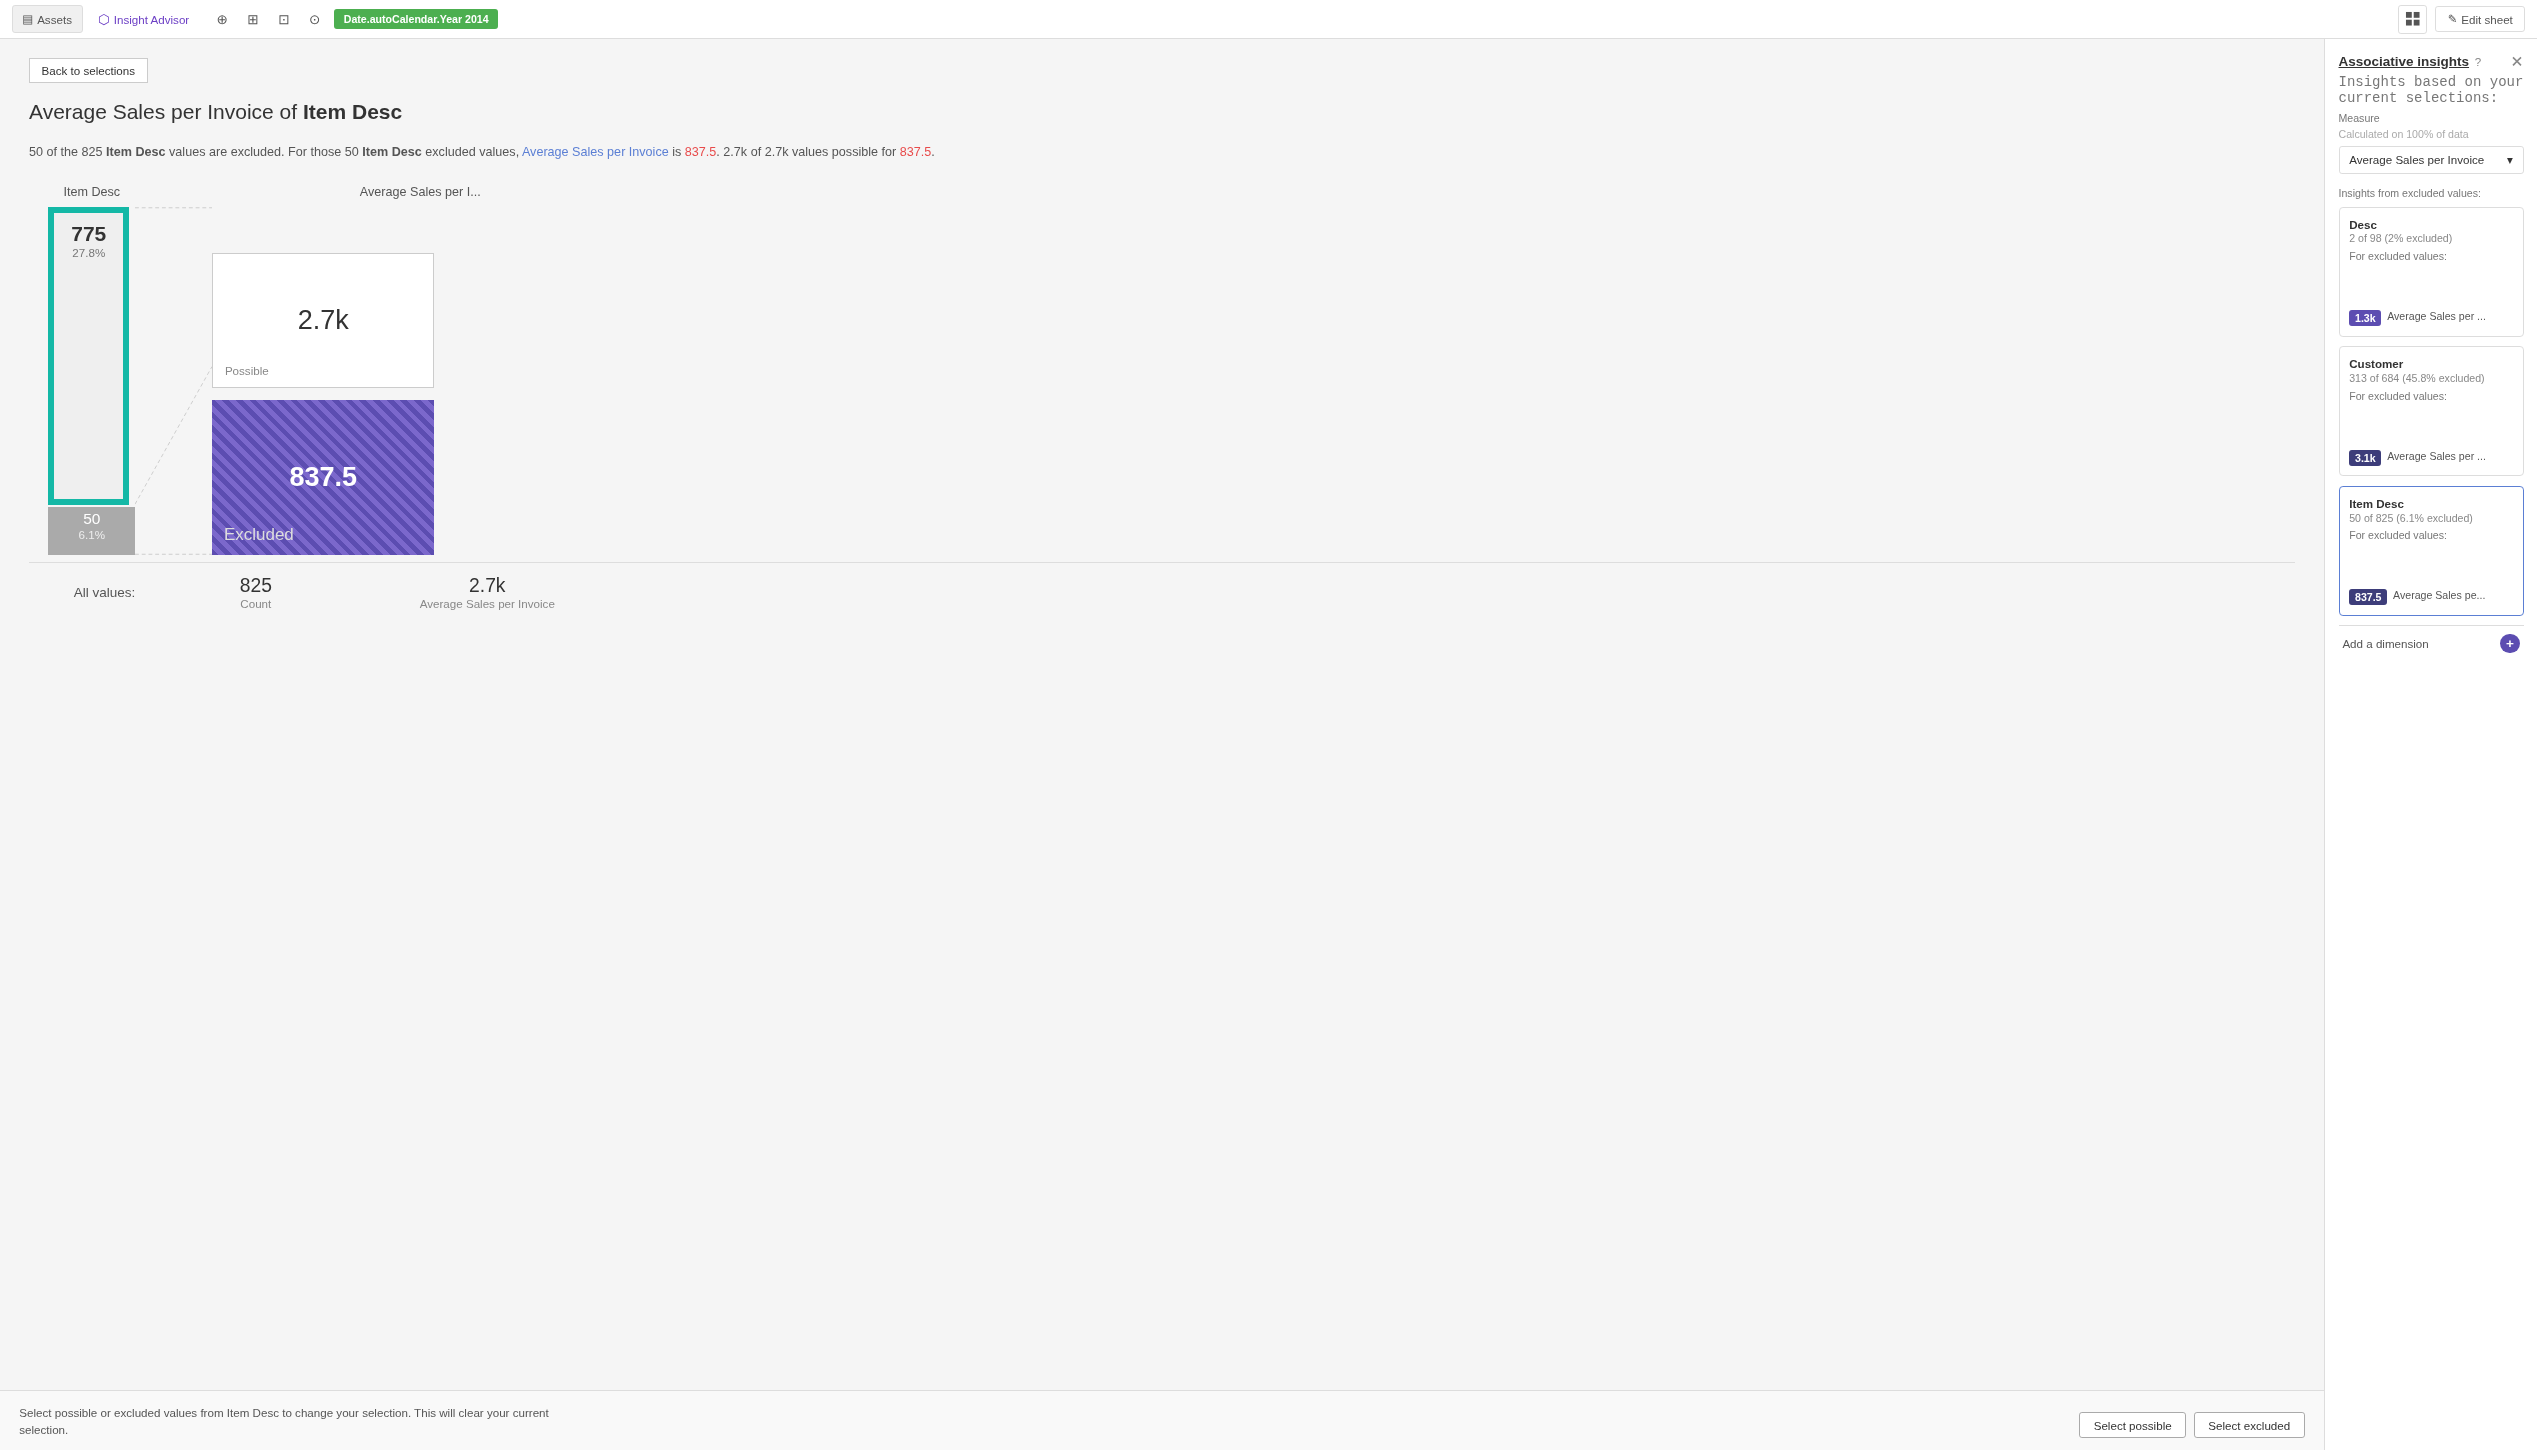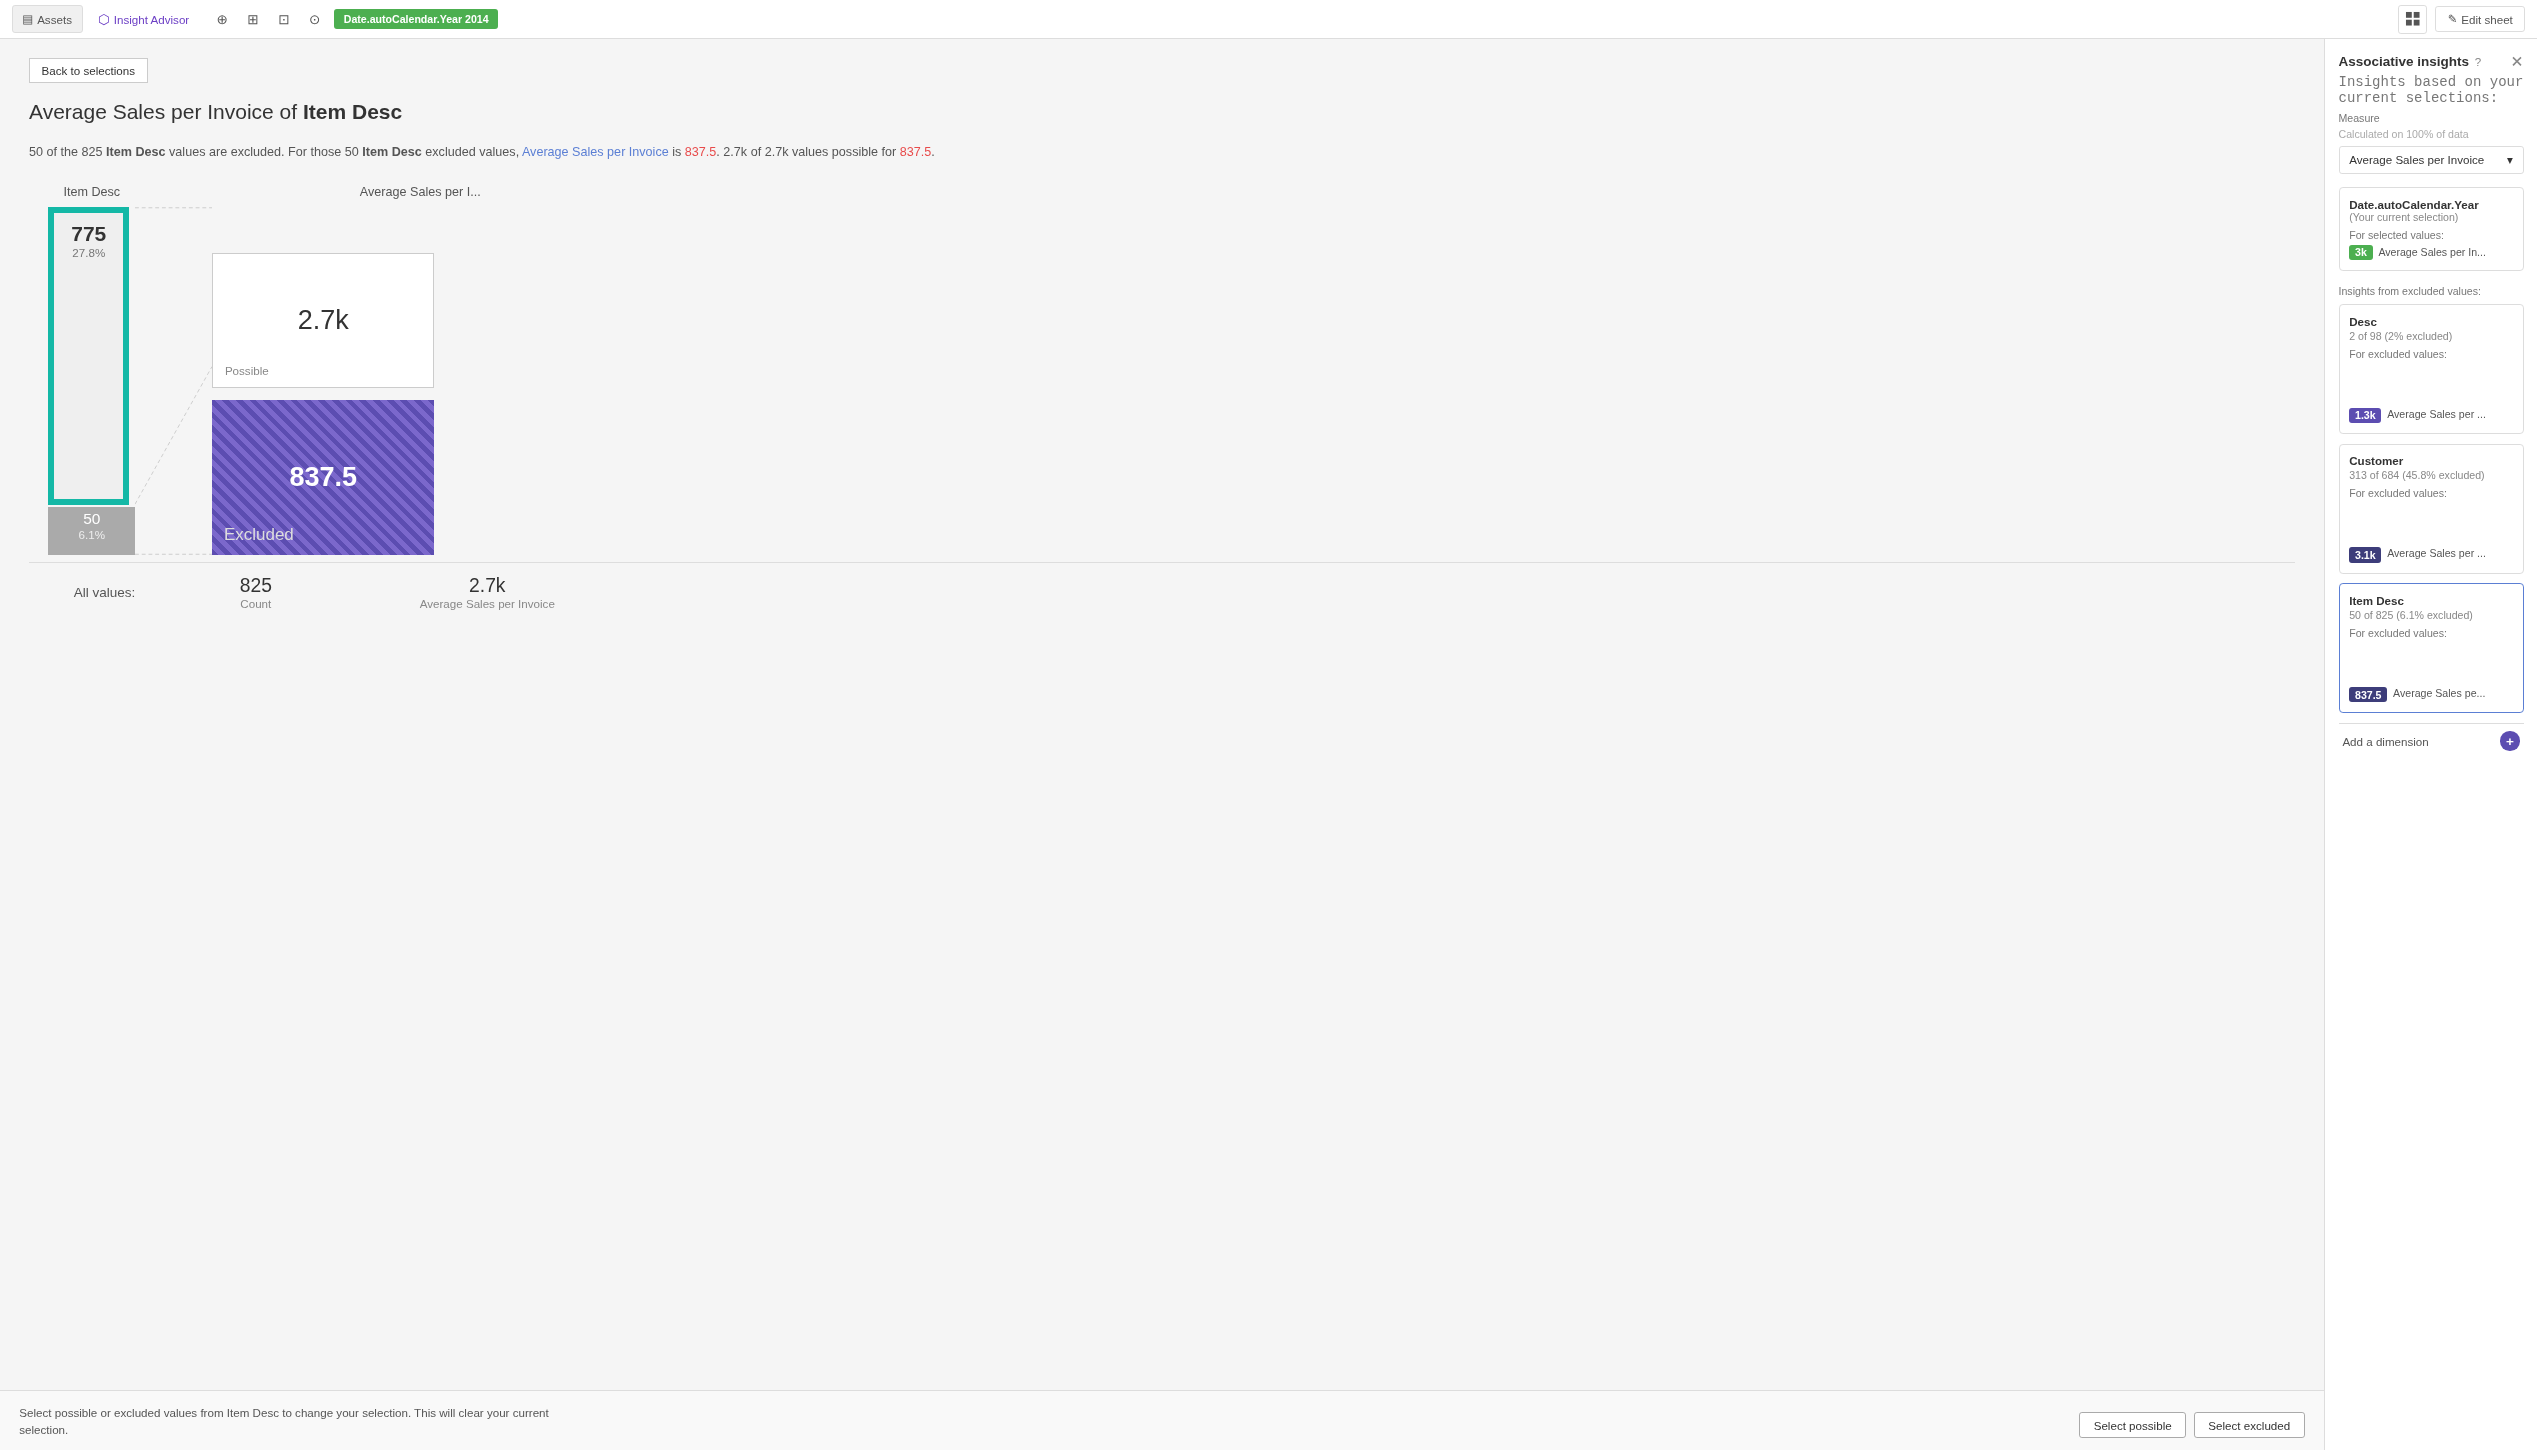--- a/index.html
+++ b/index.html
@@ -255,42 +255,33 @@
       </div>
     </div>
 
     
     <div style="height:58px;"></div>
 
   </div>
 
   <div class="right-panel">
     <div style="display:flex; align-items:center; margin-bottom:3.9px;">
-      <span style="font-size:13.5px; font-weight:600;">Associative insights</span>
+      <span style="font-size:13.5px; font-weight:600;text-decoration:underline;">Associative insights</span>
       <span class="help-icon" style="margin-left:5.8px;">?</span>
       <span class="close-btn">✕</span>
     </div>
     <div style="font-size:14px; color:#777; margin-bottom:6px;font-family:Liberation Mono, monospace;">Insights based on your current selections:</div>
 
     <div style="font-size:10.6px; color:#777; font-weight:500; margin-bottom:3.9px;">Measure</div>
     <div style="font-size:10.6px; color:#aaa; margin-bottom:5.8px;">Calculated on 100% of data</div>
     <div class="measure-dropdown">
       <span>Average Sales per Invoice</span>
       <span>▾</span>
     </div>
 
-    <div class="current-selection-card">
-      <div class="cs-title">Date.autoCalendar.Year</div>
-      <div class="cs-sub">(Your current selection)</div>
-      <div style="font-size:10.6px; color:#777; margin-bottom:3.9px;">For selected values:</div>
-      <div class="cs-row">
-        <span class="badge badge-green">3k</span>
-        <span class="badge-text">Average Sales per In...</span>
-      </div>
-    </div>
 
     <div style="font-size:10.6px; color:#777; font-weight:500; margin-bottom:7.7px;">Insights from excluded values:</div>
 
     <div class="insight-card">
       <div class="insight-card-title">Desc</div>
       <div class="insight-card-sub">2 of 98 (2% excluded)</div>
       <div class="insight-card-excl-label">For excluded values:</div>
       <div class="insight-card-bar">
         <span class="badge badge-purple">1.3k</span>
         <span class="badge-text">Average Sales per ...</span>

